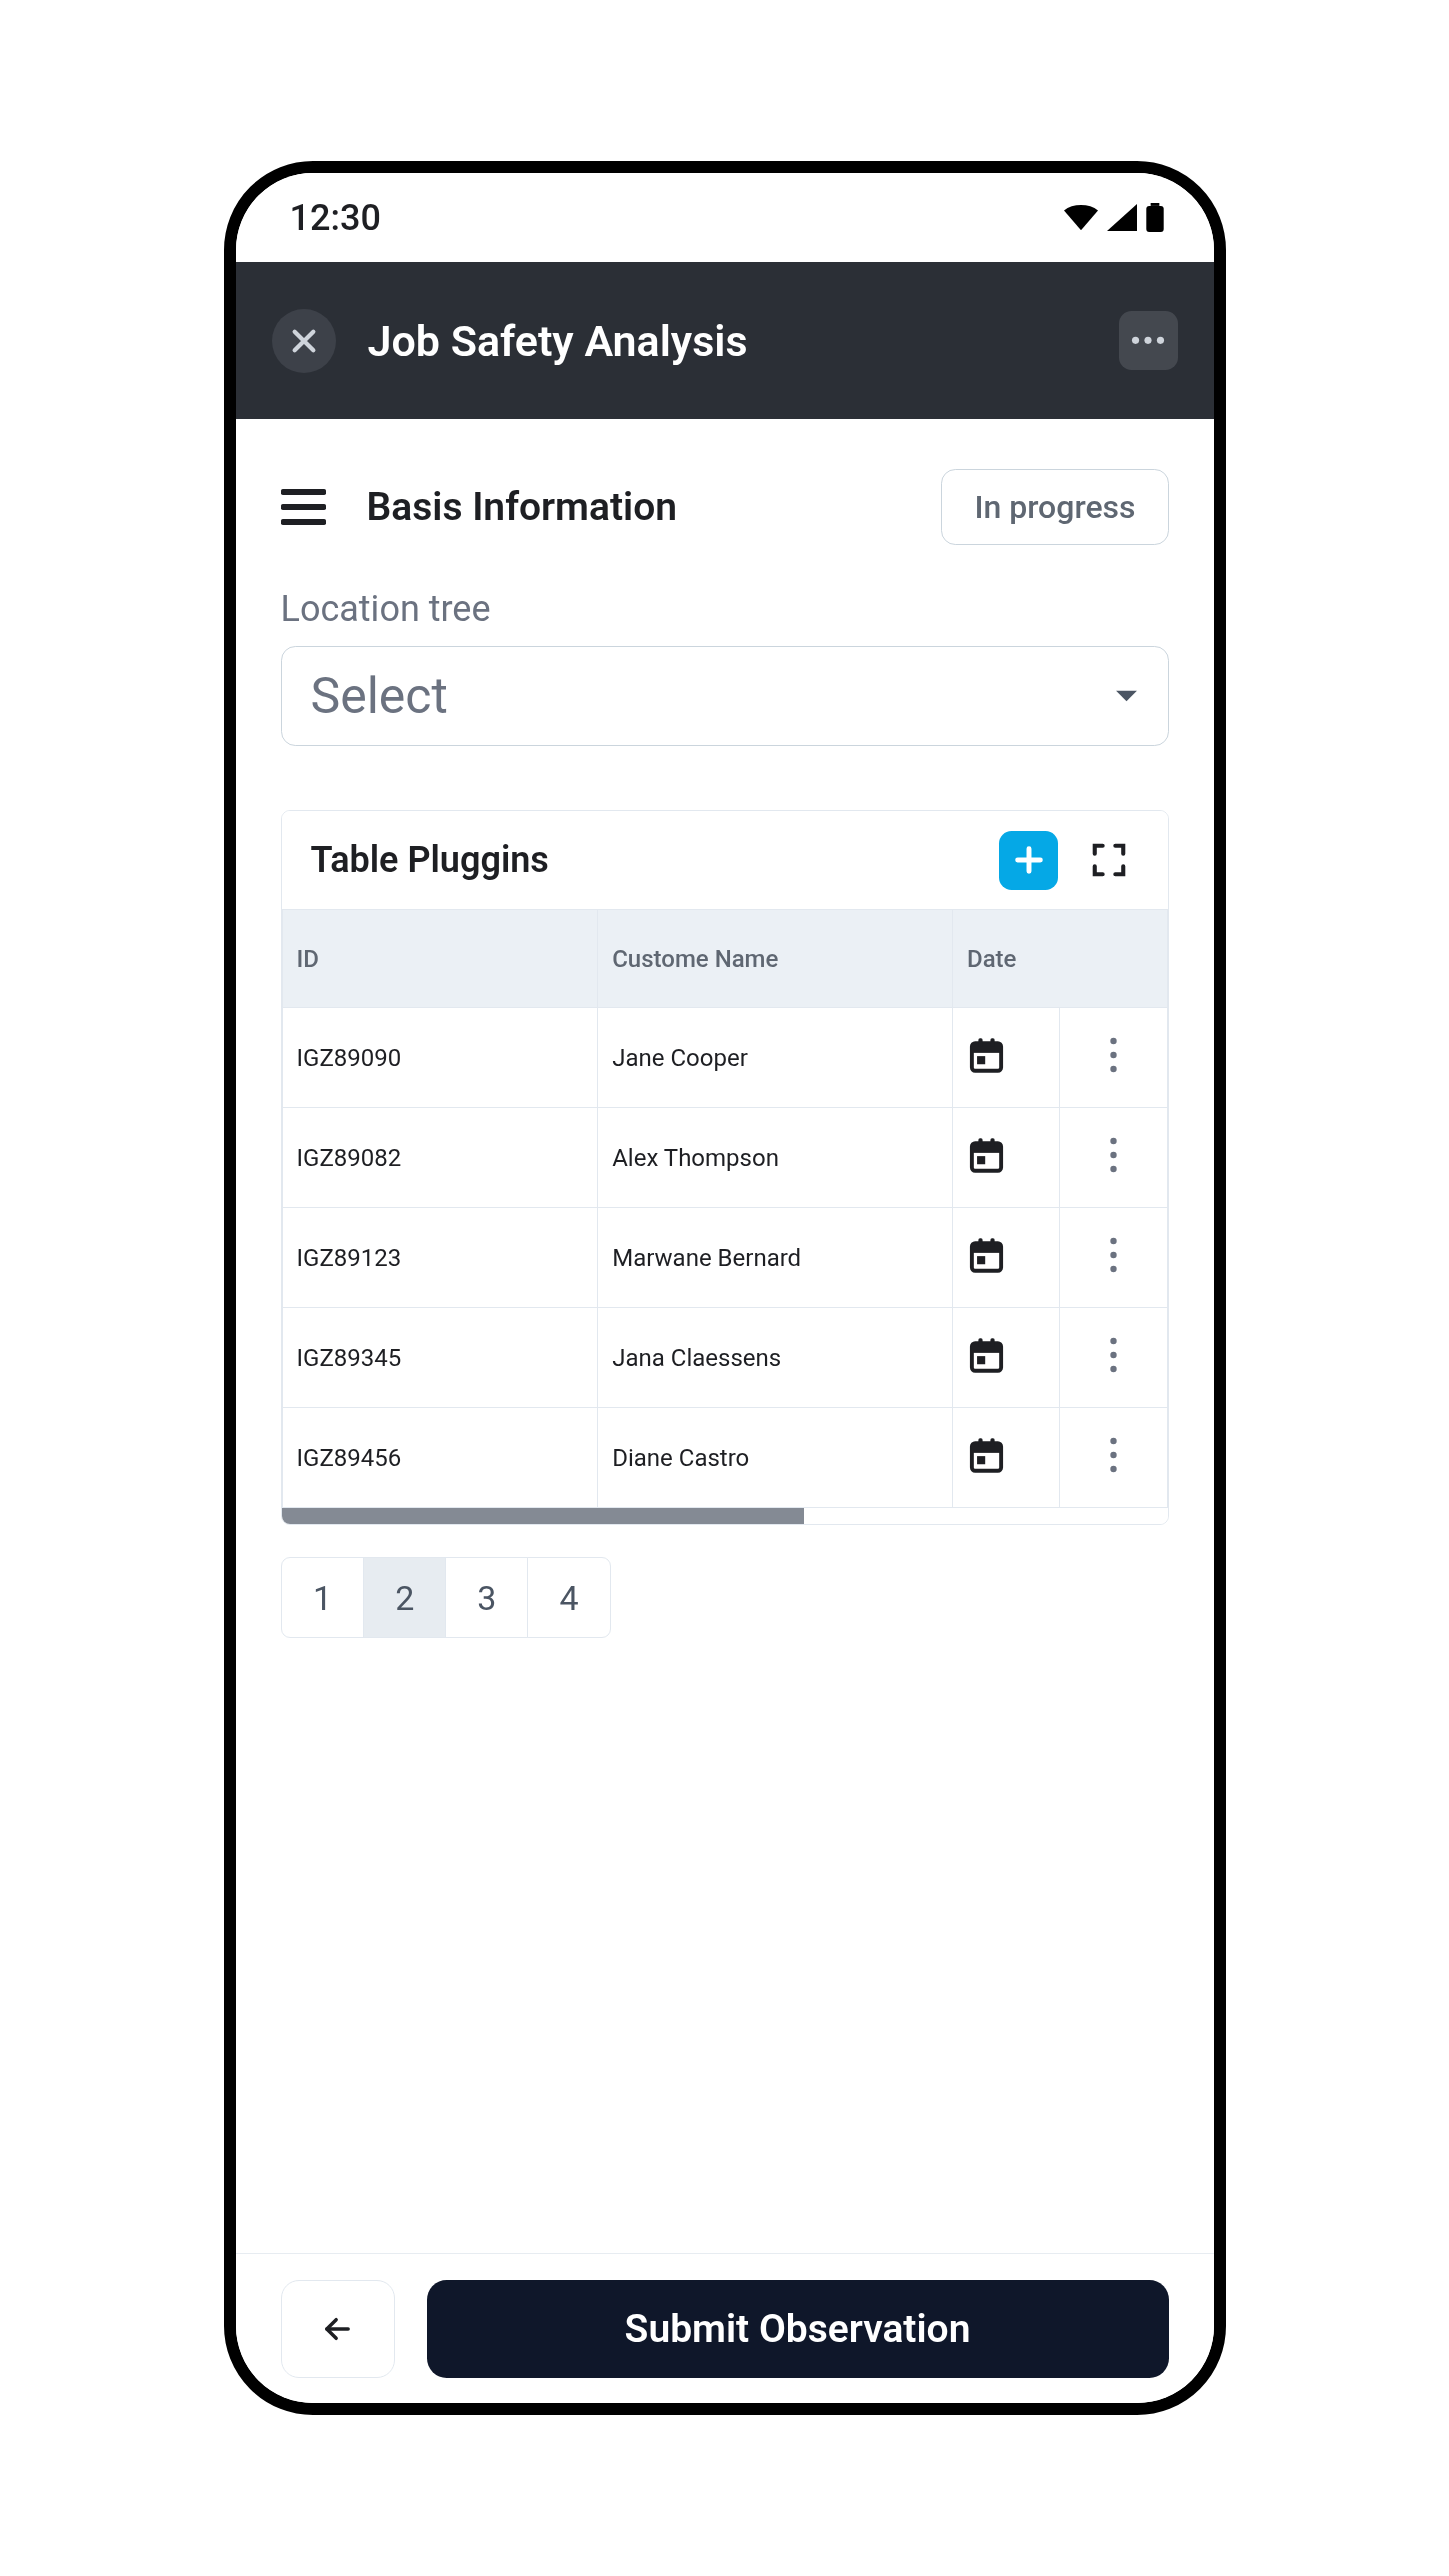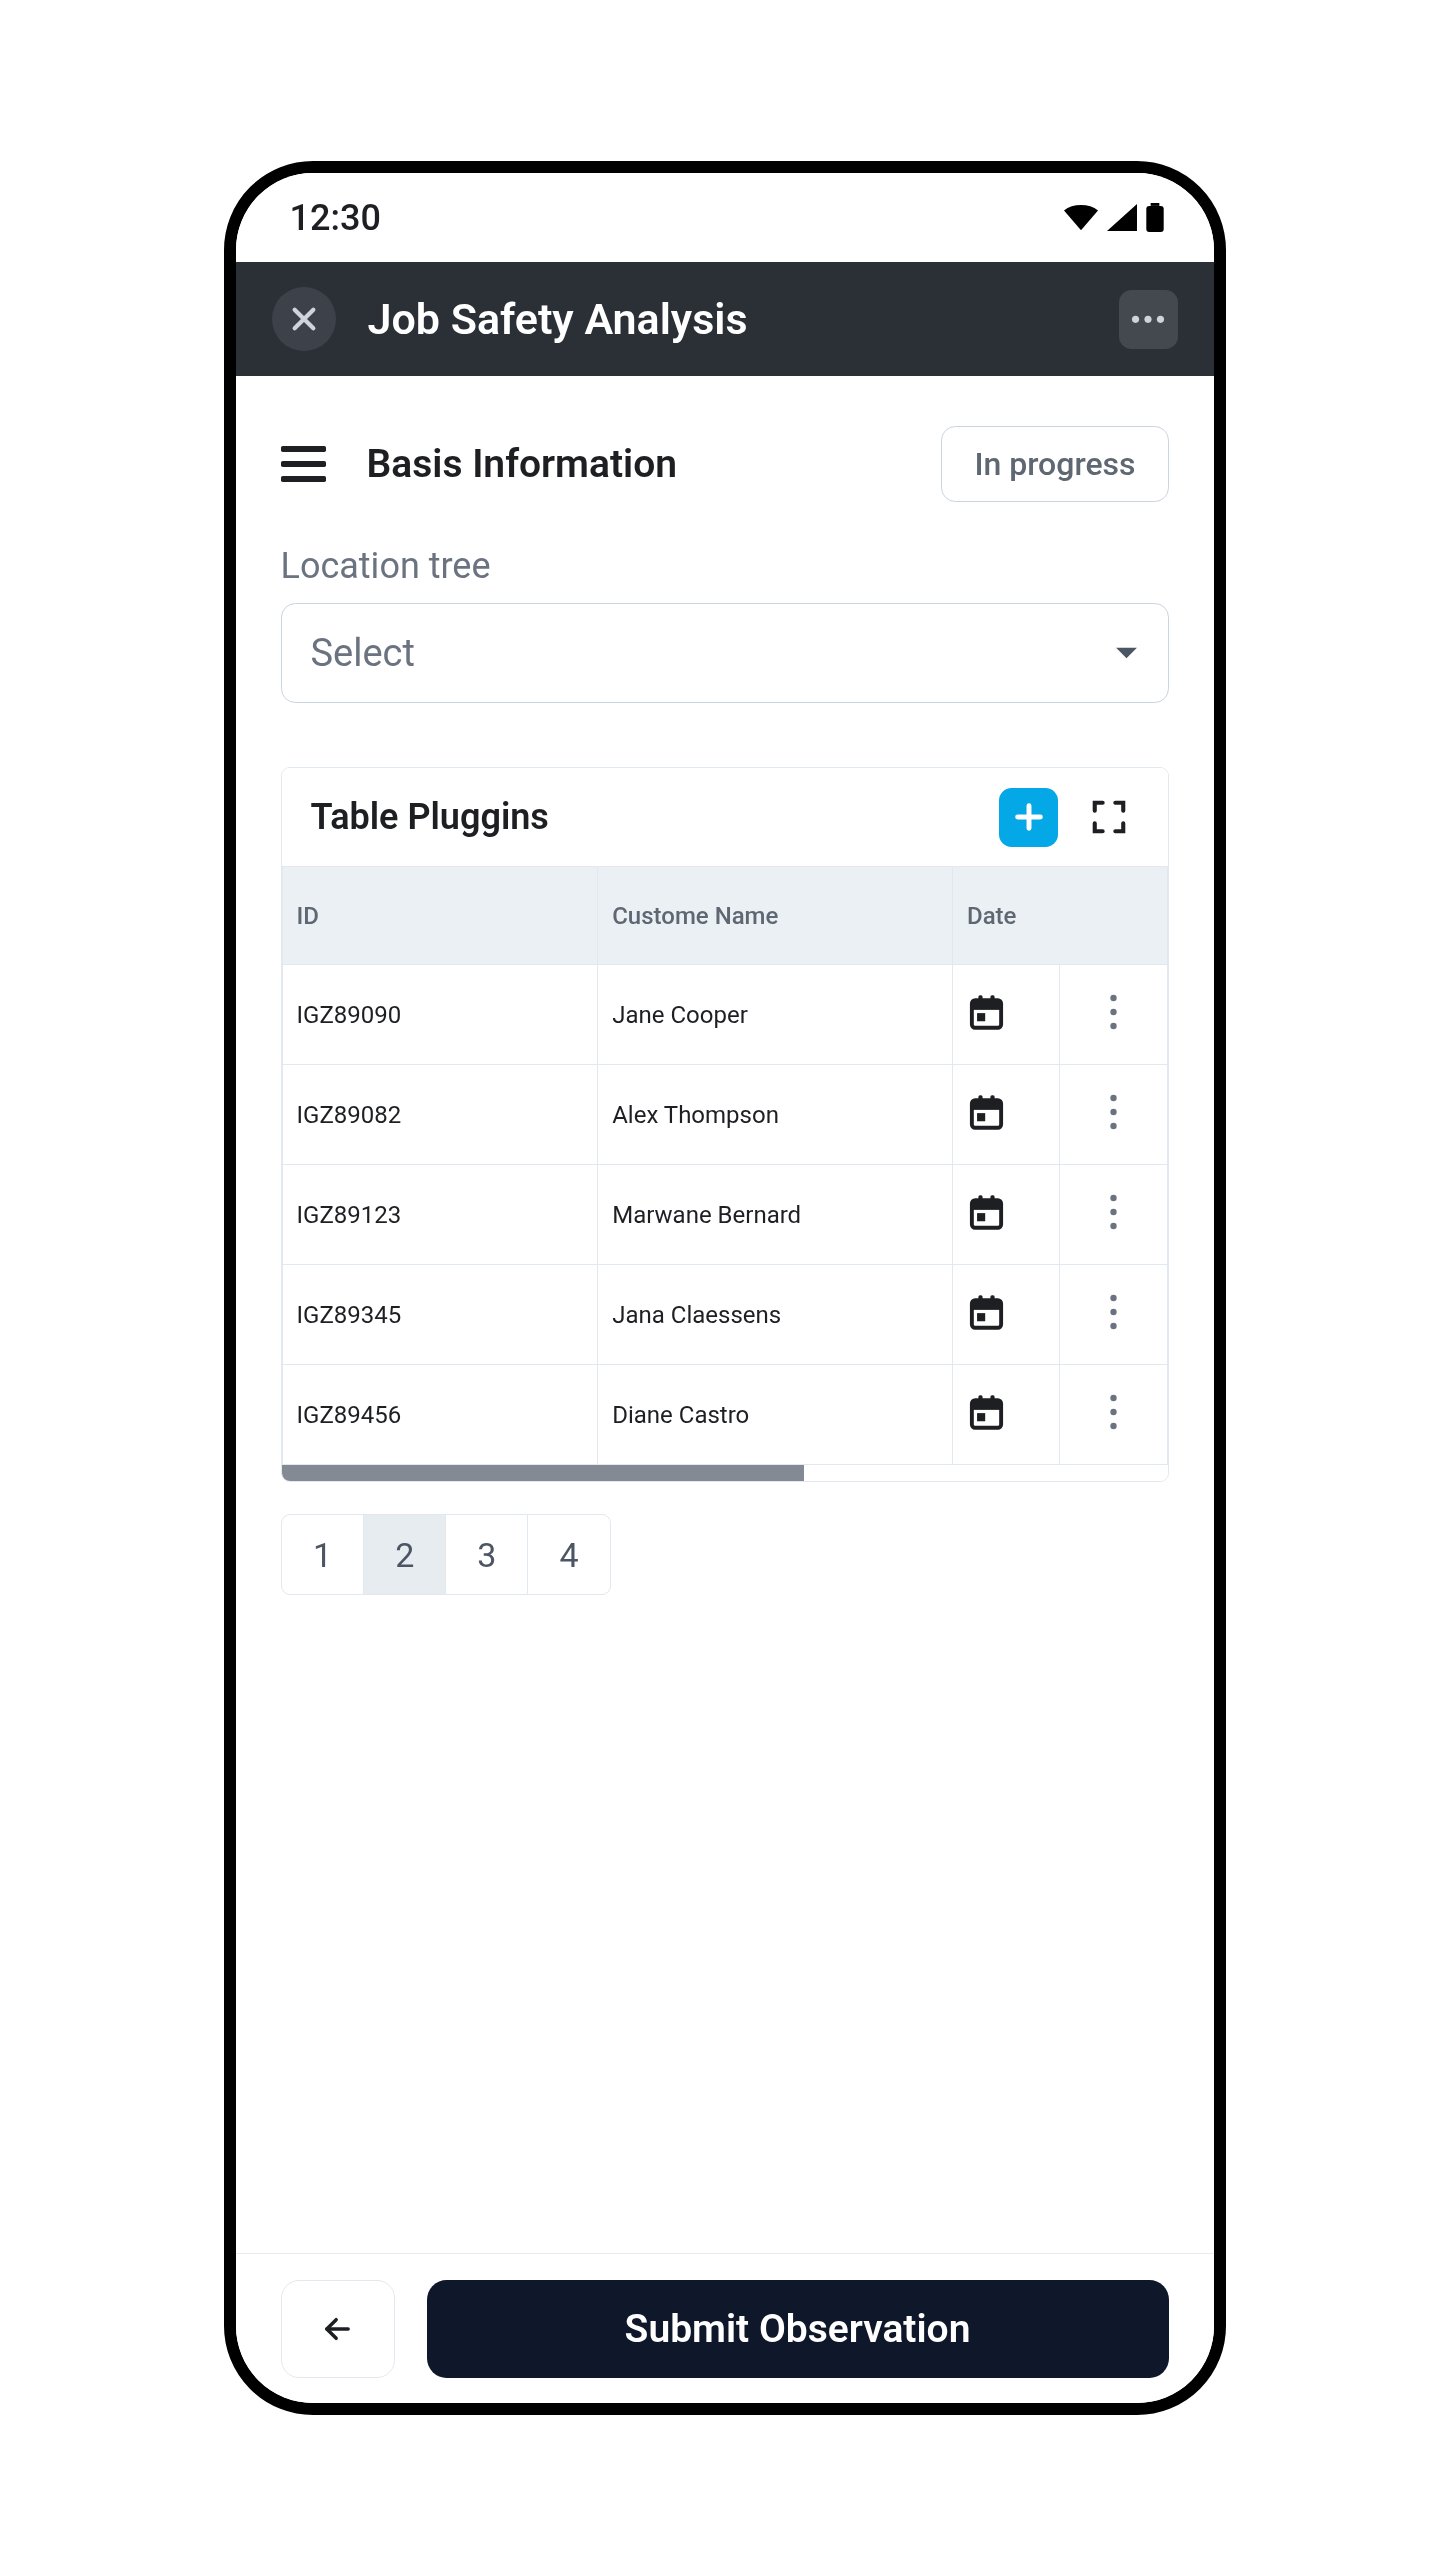--- a/index.html
+++ b/index.html
@@ -33,21 +33,21 @@
     padding: 0 50px 0 54px;
     gap: 24px;
   }
   .status-time { font-size: 36px; color:#1e1f23; font-weight:500; }
   .status-icons { display:flex; align-items:center; gap:9px; }
   .status-icons svg { display:block; }
 
   
   .app-header {
     background:#2b2f36;
-    height: 114px;
+    height: 157px;
     display:flex;
     align-items:center;
     padding: 4px 36px;
     gap: 32px;
   }
   .close-btn {
     width:64px; height:64px; border-radius:32px;
     background:#3d4149;
     display:flex; align-items:center; justify-content:center;
     cursor:pointer;
@@ -75,21 +75,21 @@
   }
 
   .field-label { font-size:36px; color:#6b7280; padding: 0 45px 16px 45px; }
   .select-box {
     margin: 0 45px; height:100px;
     border:1.8px solid #cbd5dd; border-radius:14.3px;
     display:flex; align-items:center; padding: 0 29px;
     justify-content:space-between;
     cursor:pointer;
   }
-  .select-placeholder { font-size:38px; color:#6b7280; }
+  .select-placeholder { font-size:50px; color:#6b7280; }
 
   
   .table-card {
     margin: 64px 45px 0 45px;
     border:1.8px solid #e2e8ef;
     border-radius:9px;
     overflow:hidden;
     position:relative;
   }
   .table-card-header {

